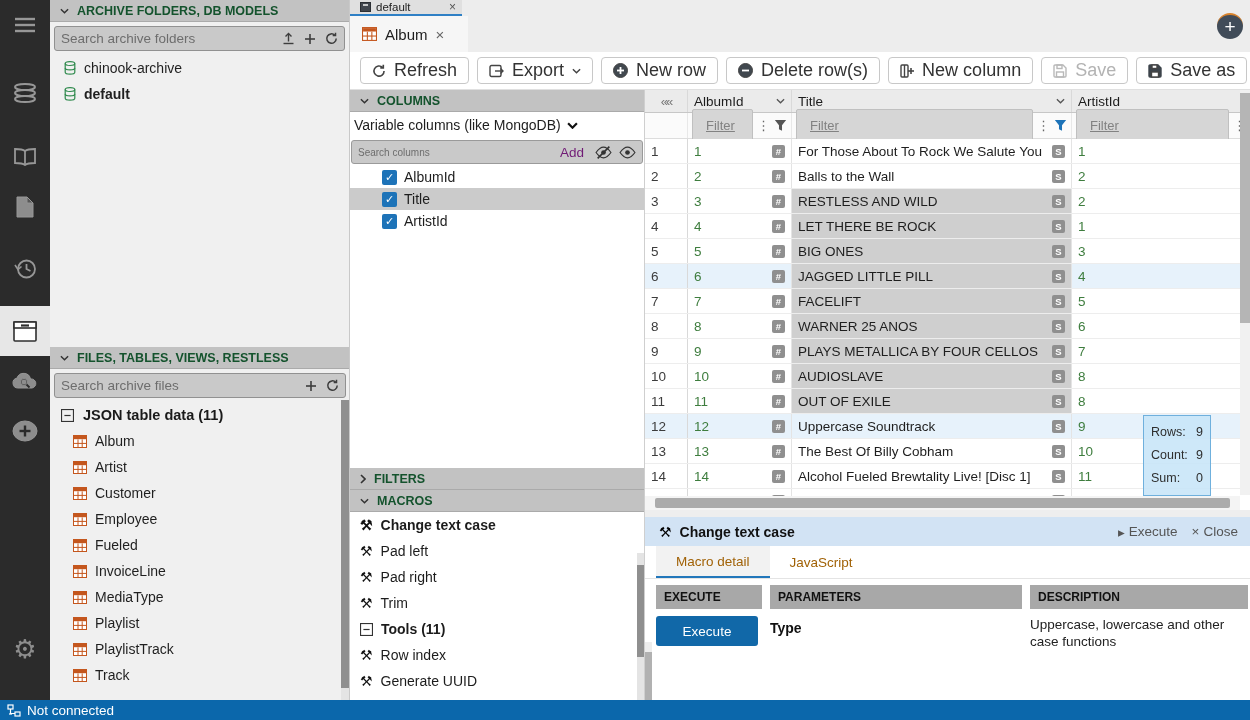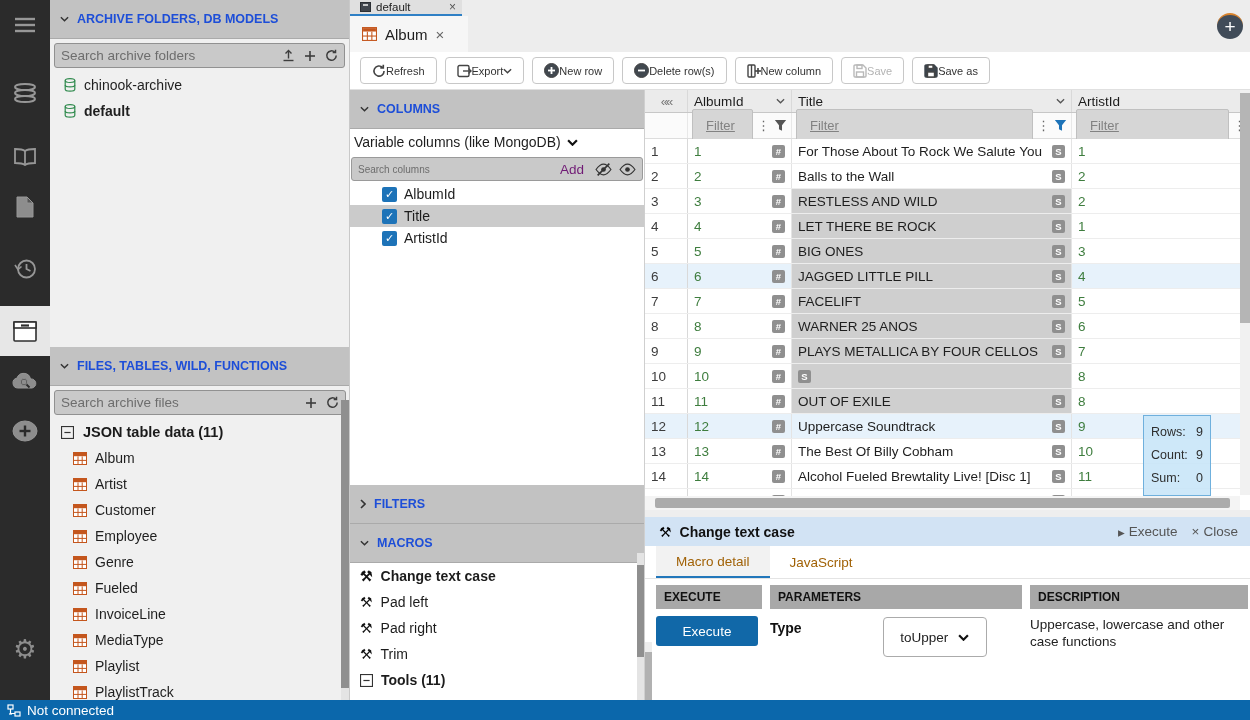--- a/index.html
+++ b/index.html
@@ -13,22 +13,22 @@
   .rail-item.active { background:#e7e7e7; }
   .rail-item.active svg { stroke:#2f2f2f; }
   .rail-gear { position:absolute; bottom:35px; left:0; font-size:26px; color:#8d8d8d; width:50px; text-align:center; }
 
   
   .statusbar { position:absolute; left:0; top:700px; width:1250px; height:20px; background:#0b67ab; color:#fff;
     display:flex; align-items:center; padding-left:7px; font-size:13.5px; gap:6px; z-index:9; }
 
   
   .left-panel { position:absolute; left:50px; top:0; width:300px; height:700px; background:#f0f0f0; border-right:1px solid #c9c9c9; overflow:hidden; }
-  .wheader { height:39px; background:#c2c2c2; display:flex; align-items:center; gap:8px; padding:0 10px;
-    font-size:12.5px; font-weight:bold; color:#1d4ed8; border-bottom:1px solid #aaa; }
+  .wheader { height:22px; background:#c2c2c2; display:flex; align-items:center; gap:8px; padding:0 10px;
+    font-size:12.5px; font-weight:bold; color:#14532d; border-bottom:1px solid #aaa; }
   .searchrow { padding:4px 4px; }
   .searchbar { height:25px; background:#c9c9c9; border:1px solid #919191; border-radius:3px; display:flex; align-items:center; padding:0 6px; }
   .searchbar .ph { color:#6d6d6d; font-size:13.5px; flex:1; }
   .sicon { display:flex; align-items:center; margin-left:9px; }
   .tree-item { height:26px; display:flex; align-items:center; gap:8px; padding-left:14px; font-size:14px; color:#1f1f1f; }
   .tree-item.bold { font-weight:bold; }
   .tree-group { height:26px; display:flex; align-items:center; gap:9px; padding-left:11px; font-size:14.5px; font-weight:bold; color:#1a1a1a; }
   .files-list .tree-item { padding-left:23px; }
   .files-section { position:absolute; left:0; top:347px; width:300px; }
   .vscroll { position:absolute; width:8px; background:#e4e4e4; }
@@ -41,22 +41,22 @@
   .ftab .x { margin-left:auto; color:#555; font-size:12px; }
   .ttab { position:absolute; left:0px; top:16px; width:118px; height:36px; background:#f6f6f6;
     display:flex; align-items:center; gap:8px; padding:0 10px 0 12px; font-size:15px; color:#1d1d1d; }
   .ttab .x { color:#666; font-size:15px; }
   .addcircle { position:absolute; right:7px; top:13px; width:26px; height:26px; border-radius:50%; background:#414c59;
     color:#fff; font-size:19px; display:flex; align-items:center; justify-content:center; border-top:2px solid #d9822b; }
 
   
   .toolbar { position:absolute; left:350px; top:52px; width:900px; height:38px; background:#fff; border-bottom:1px solid #e0e0e0;
     display:flex; align-items:center; gap:8px; padding-left:10px; }
-  .tbtn { height:27px; border:1px solid #c8c8c8; border-radius:4px; background:#fff; display:flex; align-items:center; gap:0;
-    padding:0 11px; font-size:11px; color:#333; }
+  .tbtn { height:27px; border:1px solid #c8c8c8; border-radius:4px; background:#fff; display:flex; align-items:center; gap:8px;
+    padding:0 11px; font-size:18px; color:#333; }
   .tbtn svg { stroke:#444; }
   .tbtn.disabled { color:#b3b3b3; }
   .tbtn.disabled svg { stroke:#b9b9b9; }
 
   
   .mid-panel { position:absolute; left:350px; top:90px; width:295px; height:610px; background:#fff; border-right:1px solid #cfcfcf; overflow:hidden; }
   .varcols { height:26px; display:flex; align-items:center; gap:6px; padding-left:4px; font-size:14px; color:#1d1d1d; background:#fff; }
   .colsearch { margin:2px 1px; height:24px; background:#c9c9c9; border:1px solid #9a9a9a; border-radius:3px;
     display:flex; align-items:center; padding:0 6px; }
   .colsearch .ph { color:#6d6d6d; font-size:10px; flex:1; }
@@ -261,21 +261,21 @@
         </div>
       </div>
 
     <div class="files-section">
       <div class="wheader">
         <span class="chev">
             <svg width="9" height="6" viewBox="0 0 10 6" fill="none" stroke="#333" stroke-width="1.6">
               <polyline points="1,1 5,5 9,1"></polyline>
             </svg>
           </span>
-        <span>FILES, TABLES, WILD, FUNCTIONS</span>
+        <span>FILES, TABLES, VIEWS, RESTLESS</span>
       </div>
       <div class="searchrow">
         <div class="searchbar">
           <span class="ph">Search archive files</span>
           <span class="sicon">
               <svg width="12" height="12" viewBox="0 0 12 12" stroke="#3d3d3d" stroke-width="1.6">
                 <line x1="6" y1="1" x2="6" y2="11"></line>
                 <line x1="1" y1="6" x2="11" y2="6"></line>
               </svg>
             </span>
@@ -338,32 +338,20 @@
             <span>
               <svg width="14" height="13" viewBox="0 0 14 13">
                 <rect x="0.5" y="0.5" width="13" height="12" fill="#fff" stroke="#c4561d"></rect>
                 <rect x="1" y="1" width="12" height="3.2" fill="#c4561d"></rect>
                 <line x1="5" y1="4.4" x2="5" y2="12.2" stroke="#c4561d"></line>
                 <line x1="9.2" y1="4.4" x2="9.2" y2="12.2" stroke="#c4561d"></line>
                 <line x1="0.8" y1="8.4" x2="13.2" y2="8.4" stroke="#c4561d"></line>
               </svg>
             </span>
             <span>Employee</span>
-          </div>
-          <div class="tree-item">
-            <span>
-              <svg width="14" height="13" viewBox="0 0 14 13">
-                <rect x="0.5" y="0.5" width="13" height="12" fill="#fff" stroke="#c4561d"></rect>
-                <rect x="1" y="1" width="12" height="3.2" fill="#c4561d"></rect>
-                <line x1="5" y1="4.4" x2="5" y2="12.2" stroke="#c4561d"></line>
-                <line x1="9.2" y1="4.4" x2="9.2" y2="12.2" stroke="#c4561d"></line>
-                <line x1="0.8" y1="8.4" x2="13.2" y2="8.4" stroke="#c4561d"></line>
-              </svg>
-            </span>
-            <span>Genre</span>
           </div>
           <div class="tree-item">
             <span>
               <svg width="14" height="13" viewBox="0 0 14 13">
                 <rect x="0.5" y="0.5" width="13" height="12" fill="#fff" stroke="#c4561d"></rect>
                 <rect x="1" y="1" width="12" height="3.2" fill="#c4561d"></rect>
                 <line x1="5" y1="4.4" x2="5" y2="12.2" stroke="#c4561d"></line>
                 <line x1="9.2" y1="4.4" x2="9.2" y2="12.2" stroke="#c4561d"></line>
                 <line x1="0.8" y1="8.4" x2="13.2" y2="8.4" stroke="#c4561d"></line>
               </svg>
@@ -840,20 +828,21 @@
         </div>
         <div class="grow">
           <div class="c cnum">
             <span>10</span>
           </div>
           <div class="c calbum">
             <span class="val">10</span>
             <span class="badge">#</span>
           </div>
           <div class="c ctitle sel">
+            <span class="tval">AUDIOSLAVE</span>
             <span class="badge">S</span>
           </div>
           <div class="c cartist">
             <span class="val">8</span>
           </div>
         </div>
         <div class="grow">
           <div class="c cnum">
             <span>11</span>
           </div>
@@ -977,28 +966,20 @@
     </div>
     <div class="mbody">
       <div class="mcol-exec">
         <div class="mcol-h">EXECUTE</div>
         <button class="exec-btn">Execute</button>
       </div>
       <div class="mcol-param">
         <div class="mcol-h">PARAMETERS</div>
         <div class="param-body">
           <span class="param-lbl">Type</span>
-          <div class="pselect">
-            <span>toUpper</span>
-            <span class="chev">
-                <svg width="11" height="7" viewBox="0 0 10 6" fill="none" stroke="#111" stroke-width="2">
-                  <polyline points="1,1 5,5 9,1"></polyline>
-                </svg>
-              </span>
-          </div>
         </div>
       </div>
       <div class="mcol-desc">
         <div class="mcol-h">DESCRIPTION</div>
         <div class="desc-text">Uppercase, lowercase and other case functions</div>
       </div>
       <div class="mlscroll">
           <div class="mlthumb"></div>
         </div>
     </div>

